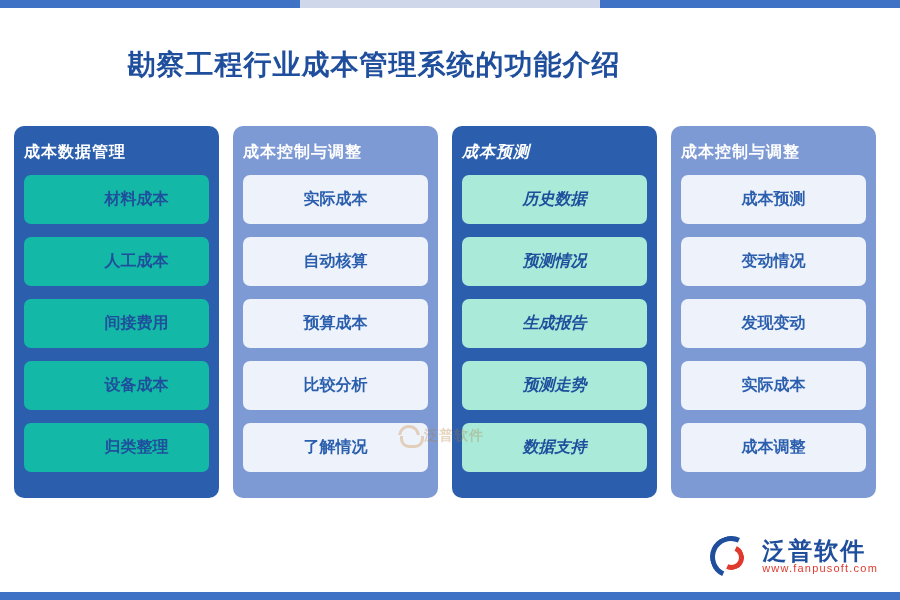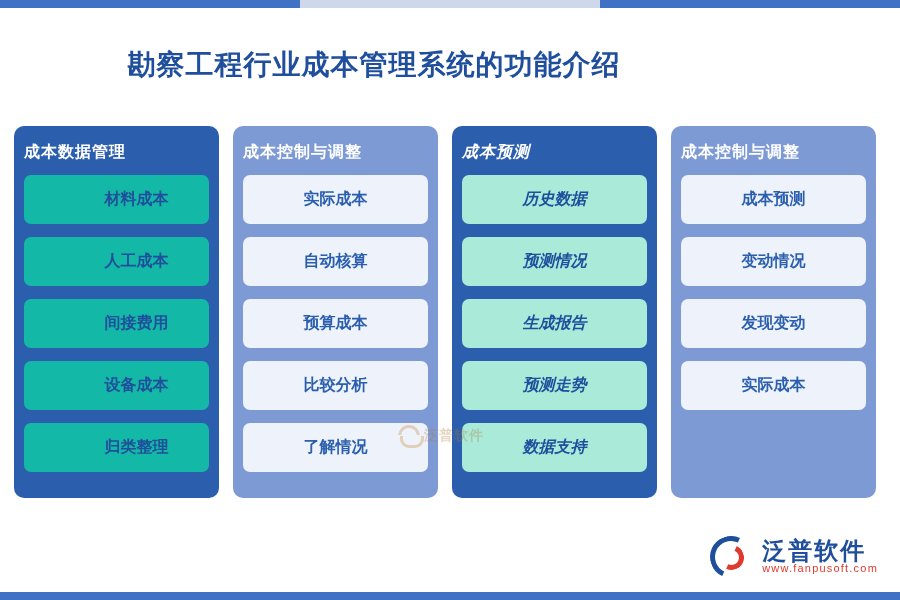--- a/index.html
+++ b/index.html
@@ -200,20 +200,21 @@
     <div class="item">预测走势</div>
     <div class="item">数据支持</div>
   </div>
 
   <div class="column col-3">
     <div class="col-header">成本控制与调整</div>
     <div class="item">成本预测</div>
     <div class="item">变动情况</div>
     <div class="item">发现变动</div>
     <div class="item">实际成本</div>
+    <div class="item">成本调整</div>
   </div>
 
 </div>
 
 <div class="watermark">
   <div class="wm-mark"></div>
   <div class="wm-text">泛普软件</div>
 </div>
 
 <div class="brand">

